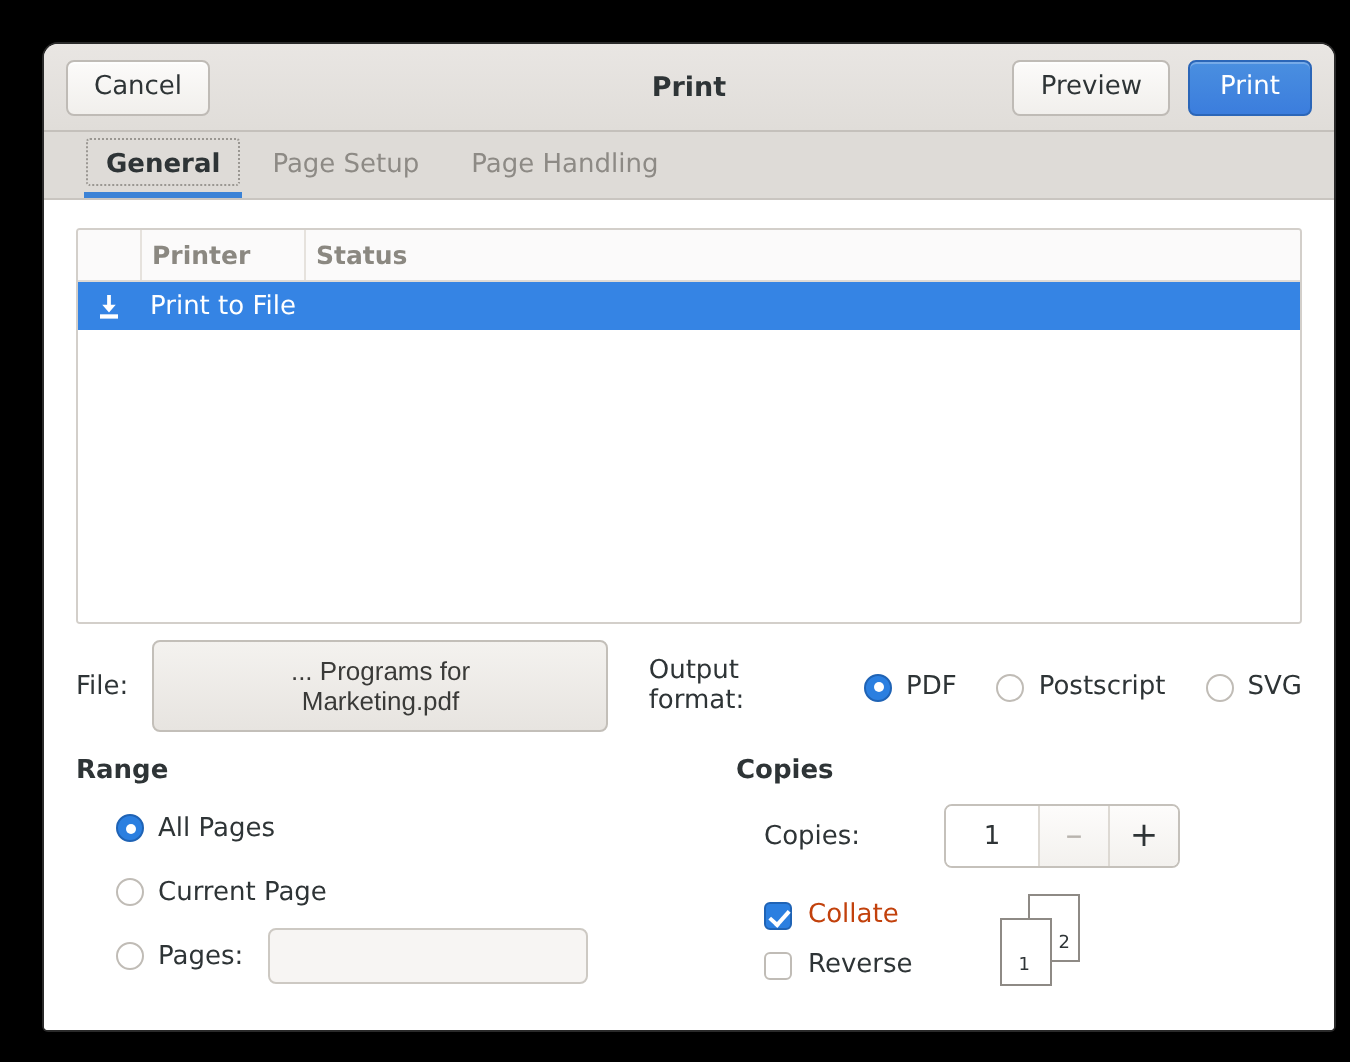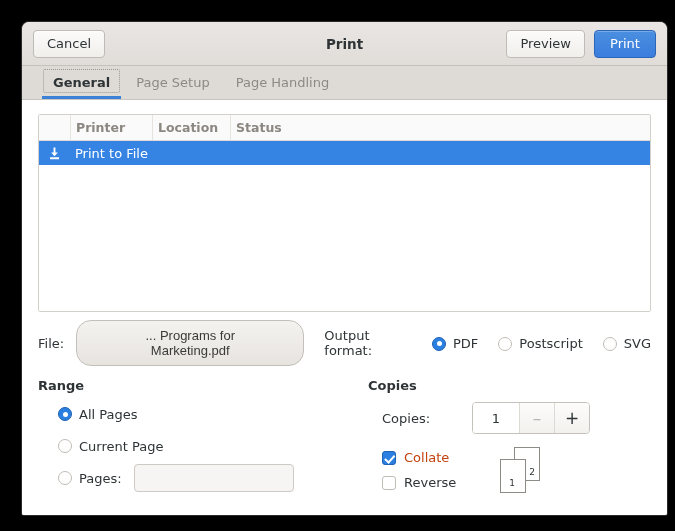--- a/index.html
+++ b/index.html
@@ -215,21 +215,21 @@
 
   .file-label {
     font-size: 13px;
     color: #2e3436;
     margin-right: 12px;
   }
 
   .file-btn {
     background: linear-gradient(to bottom, #f4f2ef 0%, #e7e4e0 100%);
     border: 1px solid #c3bfb9;
-    border-radius: 15px;
+    border-radius: 4px;
     font-size: 13px;
     color: #3a3a38;
     padding: 7px 28px;
     line-height: 15px;
     cursor: default;
   }
 
   .outfmt {
     display: flex;
     align-items: center;
@@ -469,21 +469,20 @@
       </div>
     </div>
 
     <div class="content">
 
       <div class="printer-list">
 
         <div class="pl-header">
           <div class="pl-h-icon"></div>
           <div class="pl-h-printer">Printer</div>
-          <div class="pl-h-location">Location</div>
           <div class="pl-h-status">Status</div>
         </div>
 
         <div class="pl-row">
           <span class="cell-icon">
             <svg width="15" height="15" viewBox="0 0 16 16" aria-hidden="true">
               <path d="M7 1.6 h2 v5.2 h2.6 L8 10.9 L4.4 6.8 H7 Z" fill="#ffffff"></path>
               <path d="M3.2 11.9 h9.6 v2.3 h-9.6 Z" fill="#ffffff"></path>
             </svg>
           </span>

